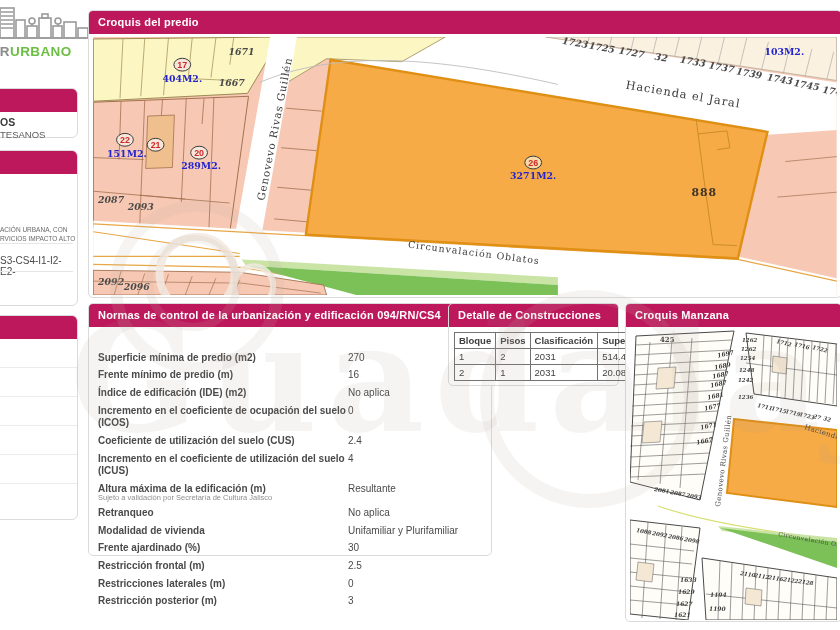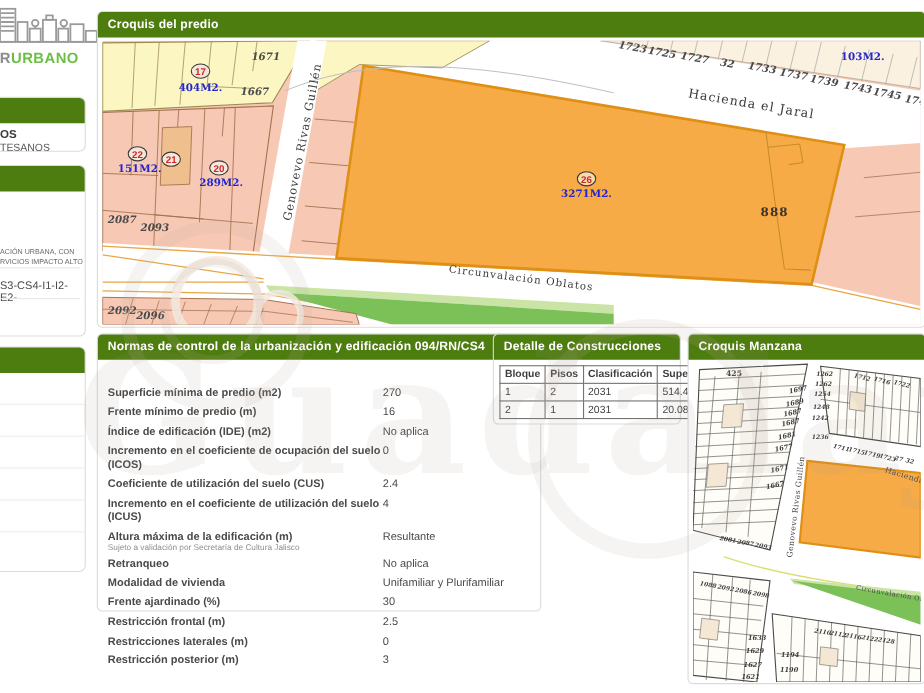--- a/index.html
+++ b/index.html
@@ -1,19 +1,19 @@
 <!DOCTYPE html>
 <html><head>
 <meta charset="utf-8">
 <style>
   html,body{margin:0;padding:0;}
   body{width:840px;height:630px;position:relative;overflow:hidden;background:#fff;
        font-family:"Liberation Sans",sans-serif;}
   .panel{position:absolute;background:#fff;border:1px solid #DBDBDB;border-radius:5px;box-sizing:border-box;}
-  .panel-header{height:23px;background:#4d7c0f;border-radius:4px 4px 0 0;color:#fff;
+  .panel-header{height:23px;background:#be185d;border-radius:4px 4px 0 0;color:#fff;
        font-weight:bold;font-size:11px;line-height:23px;padding-left:9px;letter-spacing:.2px;}
   
   .logo{position:absolute;top:4px;left:-34px;width:130px;}
   .logo-text{font-size:13.5px;font-weight:bold;letter-spacing:.4px;color:#8C8C8C;margin-top:-2px;}
   .logo-text .green{color:#6CBE45;}
   
   .side-card{position:absolute;left:-144px;width:222px;background:#fff;border:1px solid #DBDBDB;
        border-radius:6px;box-sizing:border-box;}
   .side-card .panel-header{border-radius:5px 5px 0 0;}
   .sc-line1{font-size:10.5px;font-weight:bold;color:#3A3A3A;padding:4px 0 0 143px;}

